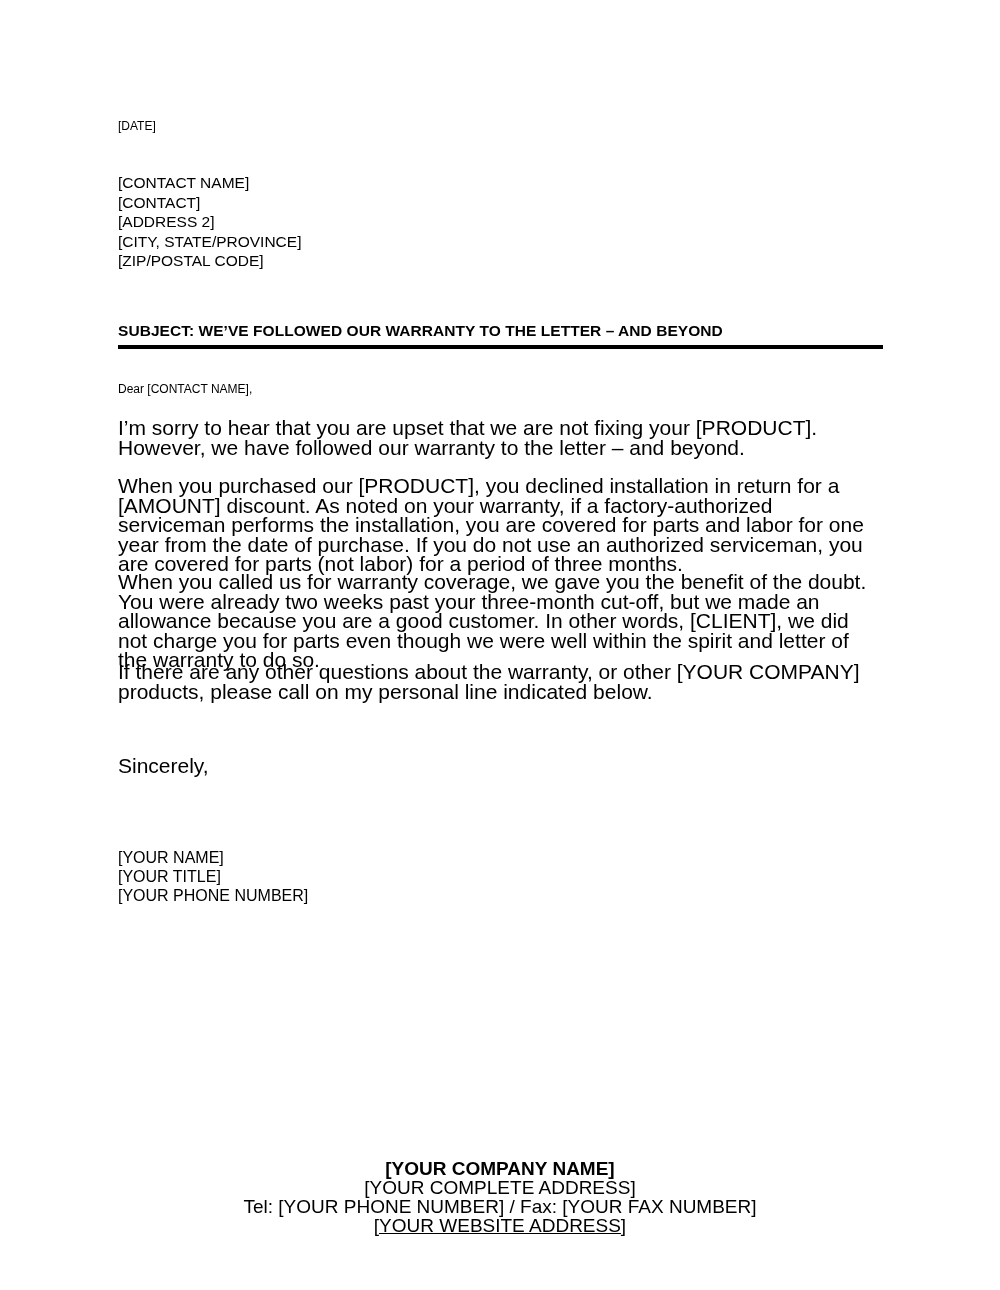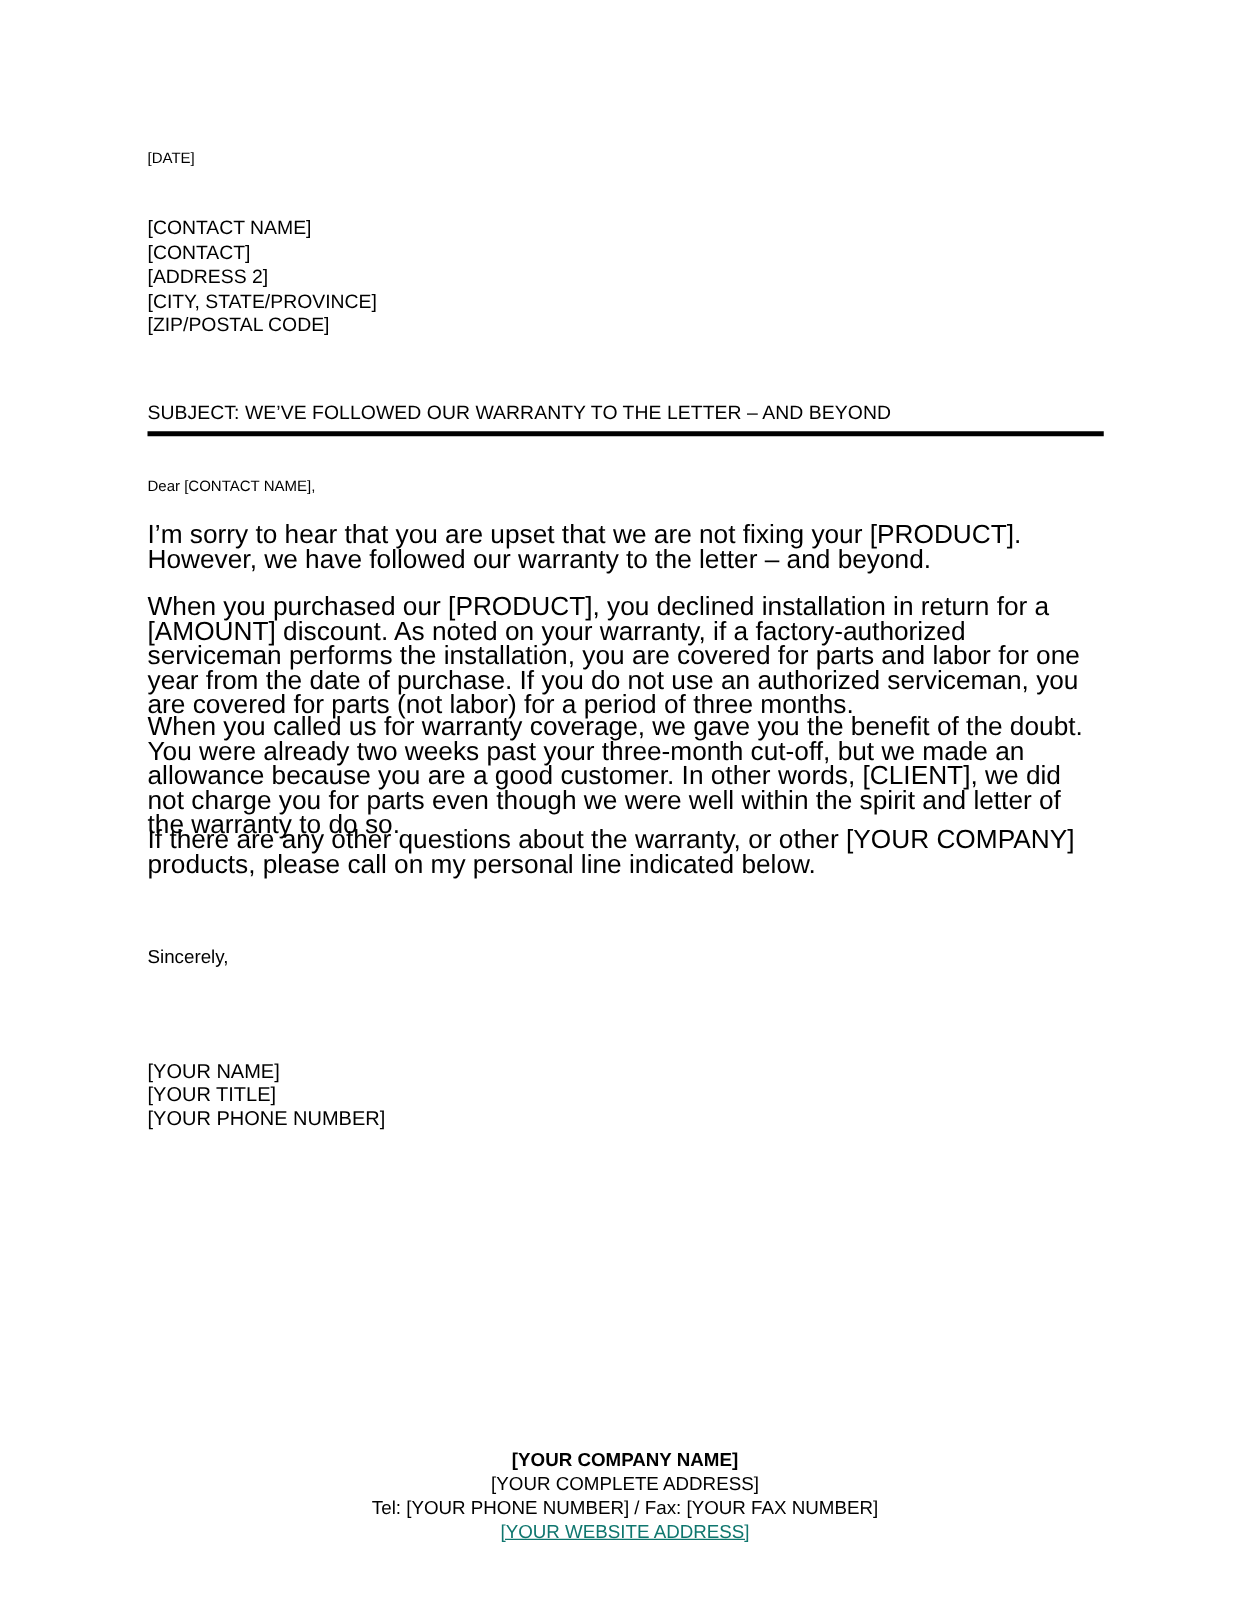--- a/index.html
+++ b/index.html
@@ -46,21 +46,21 @@
   }
   .address-block div { white-space: nowrap; }
 
   
   .subject-line {
     position: absolute;
     left: 0;
     top: 321px;
     font-size: 15.5px;
     line-height: 19.5px;
-    font-weight: normal;
+    font-weight: bold;
     letter-spacing: 0.05px;
     white-space: nowrap;
   }
   .subject-rule {
     position: absolute;
     left: 0;
     top: 345px;
     width: 765px;
     height: 4px;
     background: #000000;
@@ -85,21 +85,21 @@
   }
   .p1 { top: 418px; }
   .p2 { top: 476px; }
   .p3 { top: 572px; }
   .p4 { top: 662px; }
 
   .closing {
     position: absolute;
     left: 0;
     top: 756px;
-    font-size: 15px;
+    font-size: 21px;
     line-height: 19.5px;
     white-space: nowrap;
   }
 
   
   .signature-block {
     position: absolute;
     left: 0;
     top: 848px;
     font-size: 16px;
@@ -107,26 +107,26 @@
   }
   .signature-block div { white-space: nowrap; }
 
   
   .footer {
     position: absolute;
     left: 0;
     top: 1159px;
     width: 1000px;
     text-align: center;
-    font-size: 15px;
+    font-size: 19px;
     line-height: 19px;
   }
   .footer .company { font-weight: bold; }
   .footer .website {
-    color: #0f766e;
+    color: #000000;
     text-decoration: underline;
     cursor: pointer;
   }
 </style>
 </head>
 <body>
 
 <div class="page">
   <div class="content">
 

